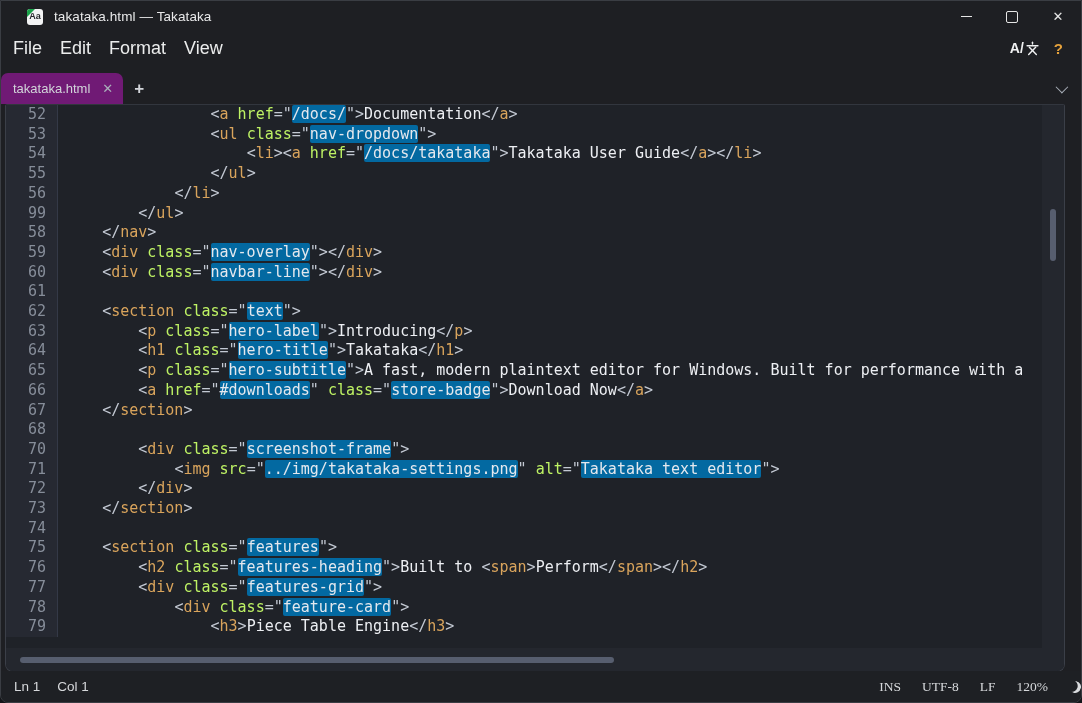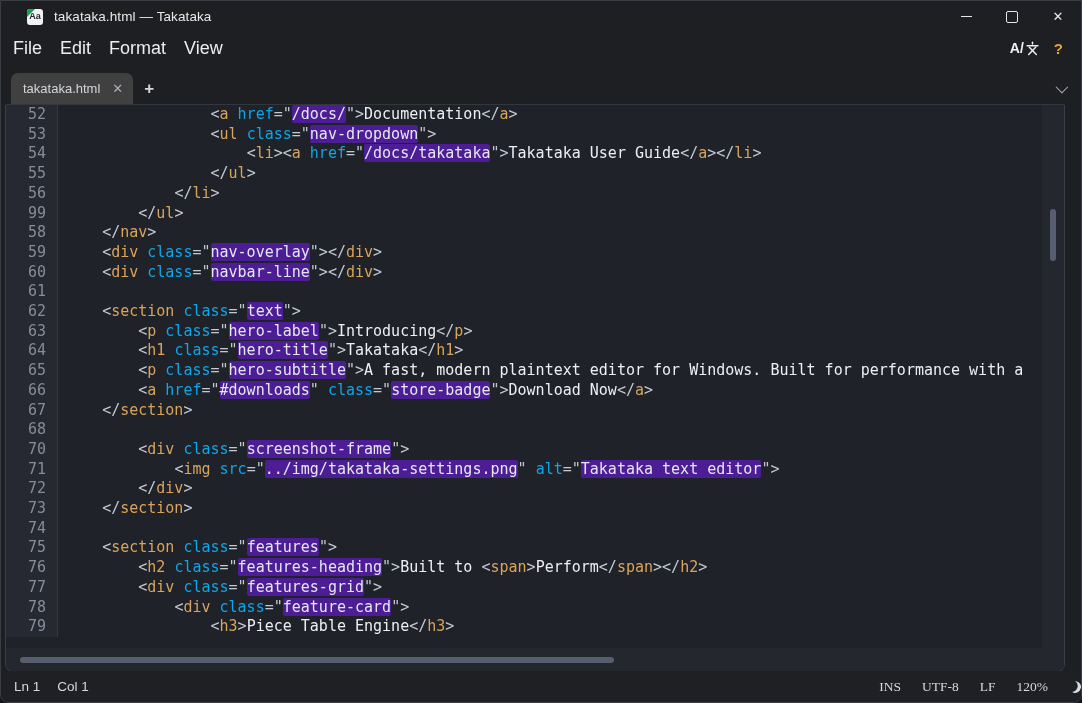--- a/index.html
+++ b/index.html
@@ -26,21 +26,21 @@
   .glyph-close{font-size:13px;line-height:1;color:#e6e6e6;}
   
   .menubar{height:32px;display:flex;align-items:center;background:#1e1f23;padding-left:3px;}
   .menu-item{font-size:18px;padding:4px 9px;color:#eceded;border-radius:4px;}
   .menubar-right{margin-left:auto;display:flex;align-items:center;gap:14px;padding-right:18px;}
   .lang-toggle{font-size:14px;font-weight:bold;color:#f0f1f2;display:flex;align-items:center;gap:1px;}
   .cjk-svg{width:15px;height:15px;display:block;}
   .help-btn{font-size:15px;font-weight:bold;color:#e6a23c;}
   
   .tabstrip{height:40px;display:flex;align-items:flex-end;background:#1e1f23;position:relative;}
-  .tab{height:31px;margin-left:10px;background:#404040;border-radius:7px 7px 0 0;
+  .tab{height:31px;background:#701a75;border-radius:7px 7px 0 0;
     display:flex;align-items:center;padding:0 10px 0 12px;gap:12px;}
   .tab-label{font-size:13px;color:#d2d5da;}
   .tab-close{font-size:13px;color:#a9afba;line-height:1;}
   .new-tab{width:28px;height:30px;display:flex;align-items:center;justify-content:center;
     color:#d3d6db;font-size:17px;font-weight:bold;margin-left:2px;}
   .tab-overflow{position:absolute;right:12px;bottom:8px;width:18px;height:16px;
     display:flex;align-items:center;justify-content:center;}
   .chev{width:8px;height:8px;border-right:1.6px solid #aab0ba;border-bottom:1.6px solid #aab0ba;
     transform:rotate(45deg) translateY(-2px);}
   
@@ -48,24 +48,24 @@
     background:#1f2228;border:1px solid #3b3f48;border-top-color:#32363e;
     border-radius:2px 2px 8px 8px;overflow:hidden;box-sizing:border-box;}
   .viewport{position:absolute;left:0;right:22px;top:0;bottom:23px;overflow:hidden;
     font-family:"DejaVu Sans Mono",monospace;font-size:15px;line-height:19.7px;}
   .line{display:flex;white-space:pre;}
   .ln{flex:0 0 52px;text-align:right;padding-right:11px;box-sizing:border-box;
     background:#262932;color:#868d99;border-right:1px solid #343947;}
   .codetxt{padding-left:8px;}
   .tk-p{color:#c3c9d3;}
   .tk-t{color:#d9a45c;}
-  .tk-a{color:#0ea5e9;}
+  .tk-a{color:#bef264;}
   .tk-x{color:#edeff3;}
   .tk-w{color:#c3c9d3;}
-  .tk-s{color:#e4e8ee;background:#4c1d95;border-radius:2px;}
+  .tk-s{color:#e4e8ee;background:#0369a1;border-radius:2px;}
   
   .vtrack{position:absolute;top:0;bottom:2px;right:0;width:22px;background:#24272e;}
   .vthumb{position:absolute;right:8px;top:104px;width:6px;height:52px;border-radius:3px;background:#575e6f;}
   .htrack{position:absolute;left:0;right:22px;bottom:0;height:23px;background:#24272e;}
   .hthumb{position:absolute;left:14px;bottom:8px;width:594px;height:6px;border-radius:3px;background:#575e6f;}
   .corner-box{position:absolute;right:0;bottom:0;width:22px;height:23px;background:#24272e;}
   
   .statusbar{position:absolute;left:0;right:0;bottom:0;height:31px;background:#1e2024;
     display:flex;align-items:center;font-size:13.5px;color:#d6d8db;}
   .status-left{display:flex;gap:17px;padding-left:13px;}

